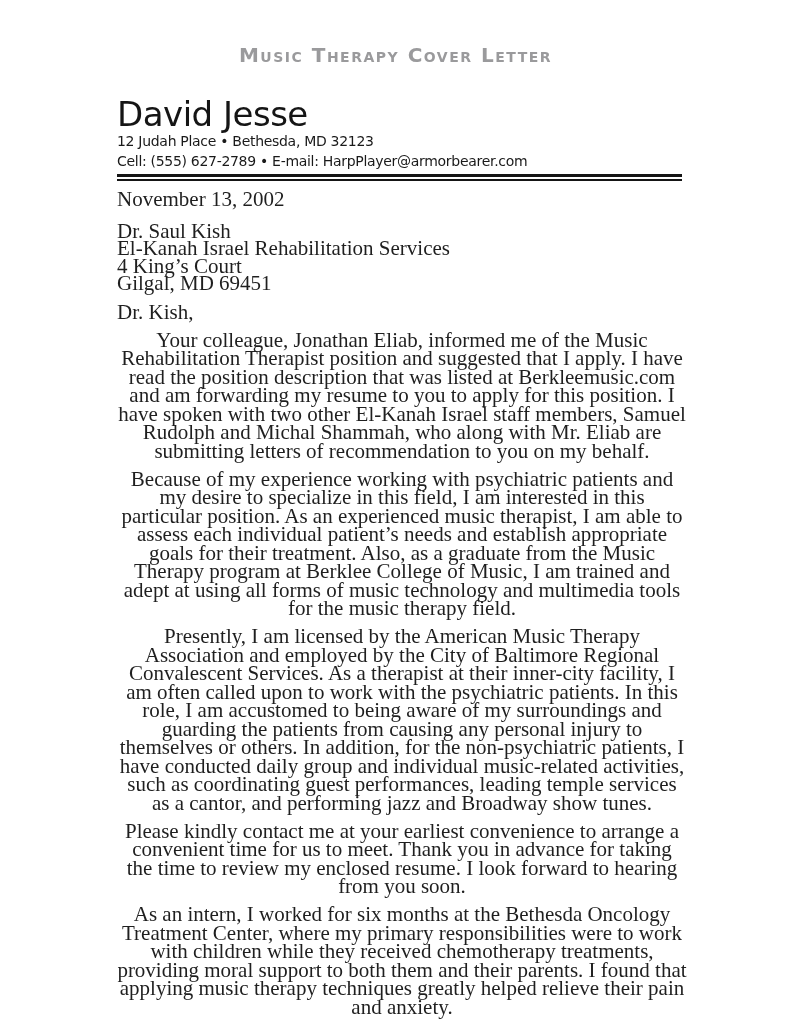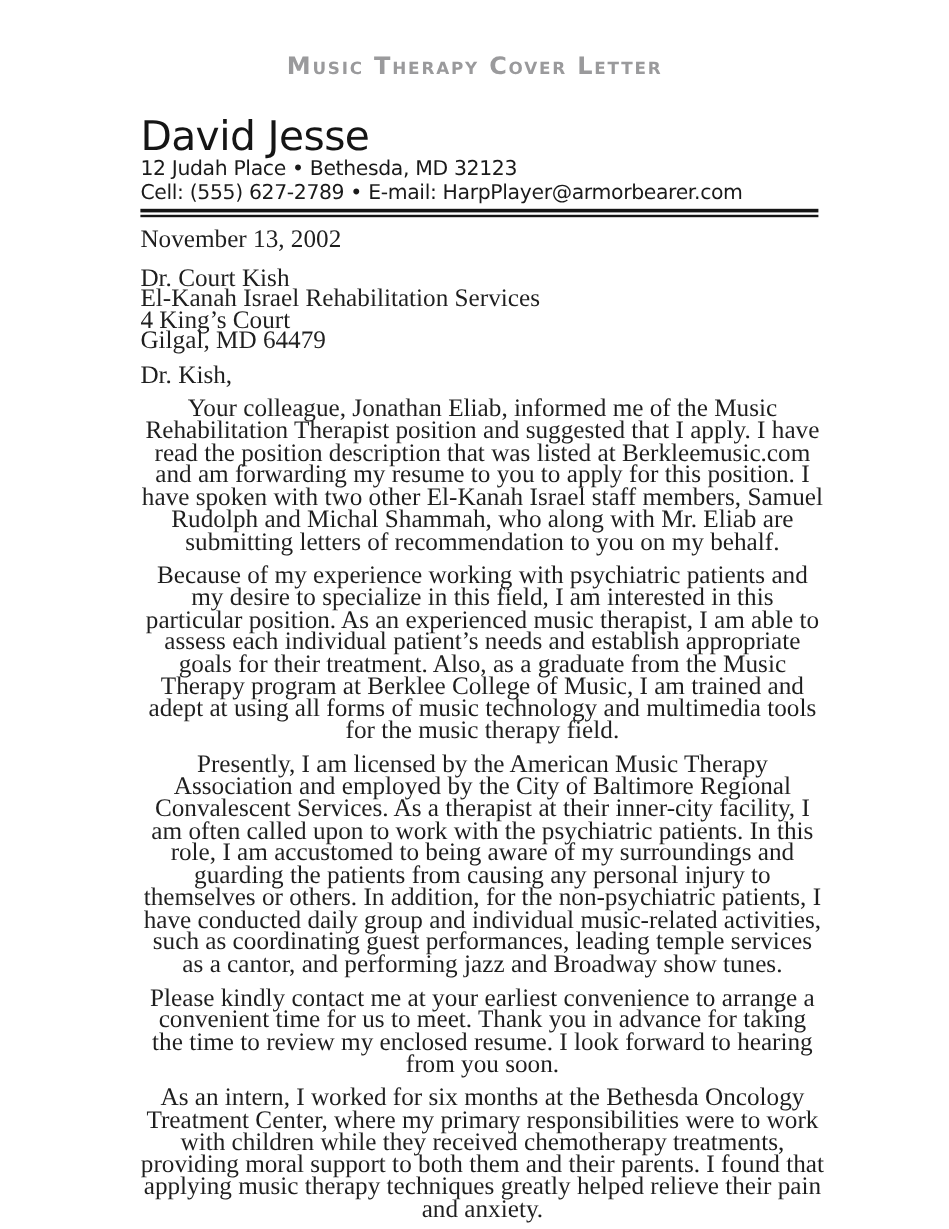--- a/index.html
+++ b/index.html
@@ -29,21 +29,21 @@
     margin: 0;
     font-family: "DejaVu Sans", sans-serif;
     font-weight: 400;
     font-size: 34px;
     line-height: 36px;
     letter-spacing: -0.5px;
     color: #151515;
   }
   .sender-line {
     font-family: "DejaVu Sans", sans-serif;
-    font-size: 17px;
+    font-size: 14px;
     line-height: 19.5px;
     letter-spacing: -0.3px;
     color: #1a1a1a;
   }
   .rule {
     margin: 3px 109px 0 117px;
     height: 2px;
     border-top: 3px solid #151515;
     border-bottom: 2px solid #151515;
   }
@@ -73,24 +73,24 @@
     <div class="sender-line">Cell: (555) 627-2789 • E-mail: HarpPlayer@armorbearer.com</div>
   </header>
 
   <div class="rule"></div>
 
   <main class="letter-body">
 
     <p class="date">November 13, 2002</p>
 
     <div class="recipient">
-      <div>Dr. Court Kish</div>
+      <div>Dr. Saul Kish</div>
       <div>El-Kanah Israel Rehabilitation Services</div>
       <div>4 King’s Court</div>
-      <div>Gilgal, MD 64479</div>
+      <div>Gilgal, MD 69451</div>
     </div>
 
     <p class="salutation">Dr. Kish,</p>
 
     <p class="para">Your colleague, Jonathan Eliab, informed me of the Music Rehabilitation Therapist position and suggested that I apply. I have read the position description that was listed at Berkleemusic.com and am forwarding my resume to you to apply for this position. I have spoken with two other El-Kanah Israel staff members, Samuel Rudolph and Michal Shammah, who along with Mr. Eliab are submitting letters of recommendation to you on my behalf.</p>
 
     <p class="para">Because of my experience working with psychiatric patients and my desire to specialize in this field, I am interested in this particular position. As an experienced music therapist, I am able to assess each individual patient’s needs and establish appropriate goals for their treatment. Also, as a graduate from the Music Therapy program at Berklee College of Music, I am trained and adept at using all forms of music technology and multimedia tools for the music therapy field.</p>
 
     <p class="para">Presently, I am licensed by the American Music Therapy Association and employed by the City of Baltimore Regional Convalescent Services. As a therapist at their inner-city facility, I am often called upon to work with the psychiatric patients. In this role, I am accustomed to being aware of my surroundings and guarding the patients from causing any personal injury to themselves or others. In addition, for the non-psychiatric patients, I have conducted daily group and individual music-related activities, such as coordinating guest performances, leading temple services as a cantor, and performing jazz and Broadway show tunes.</p>
 

